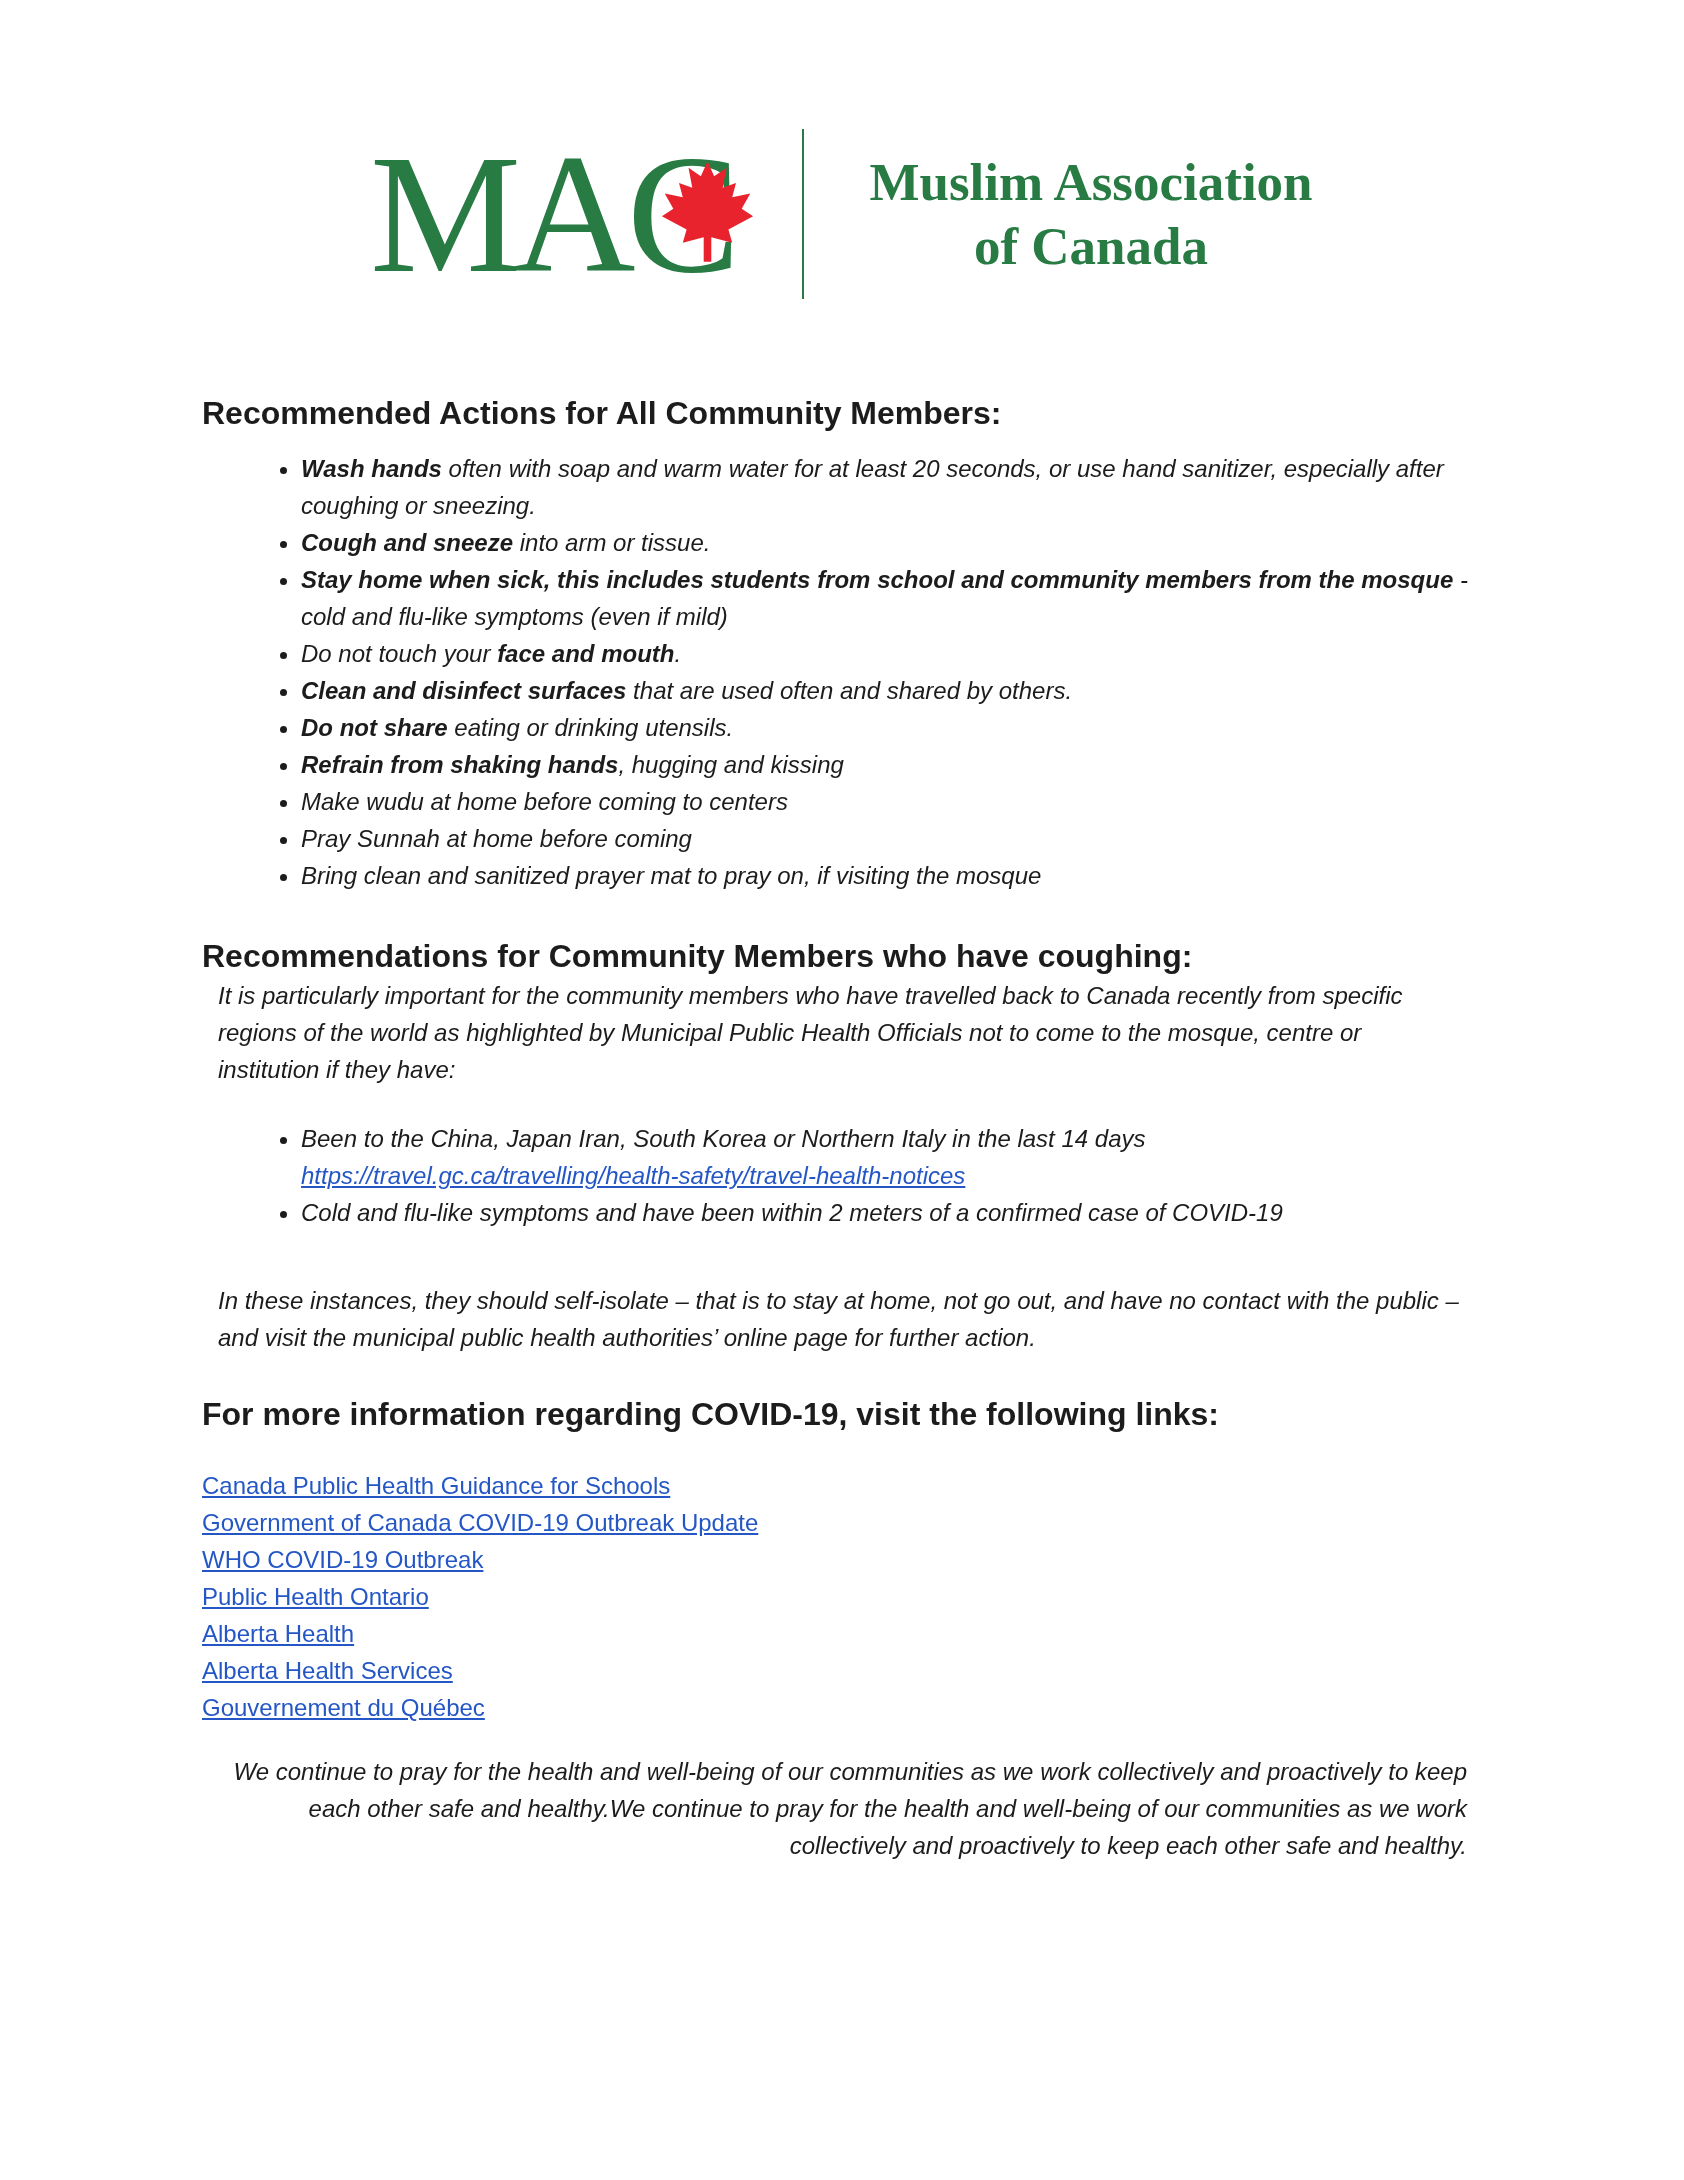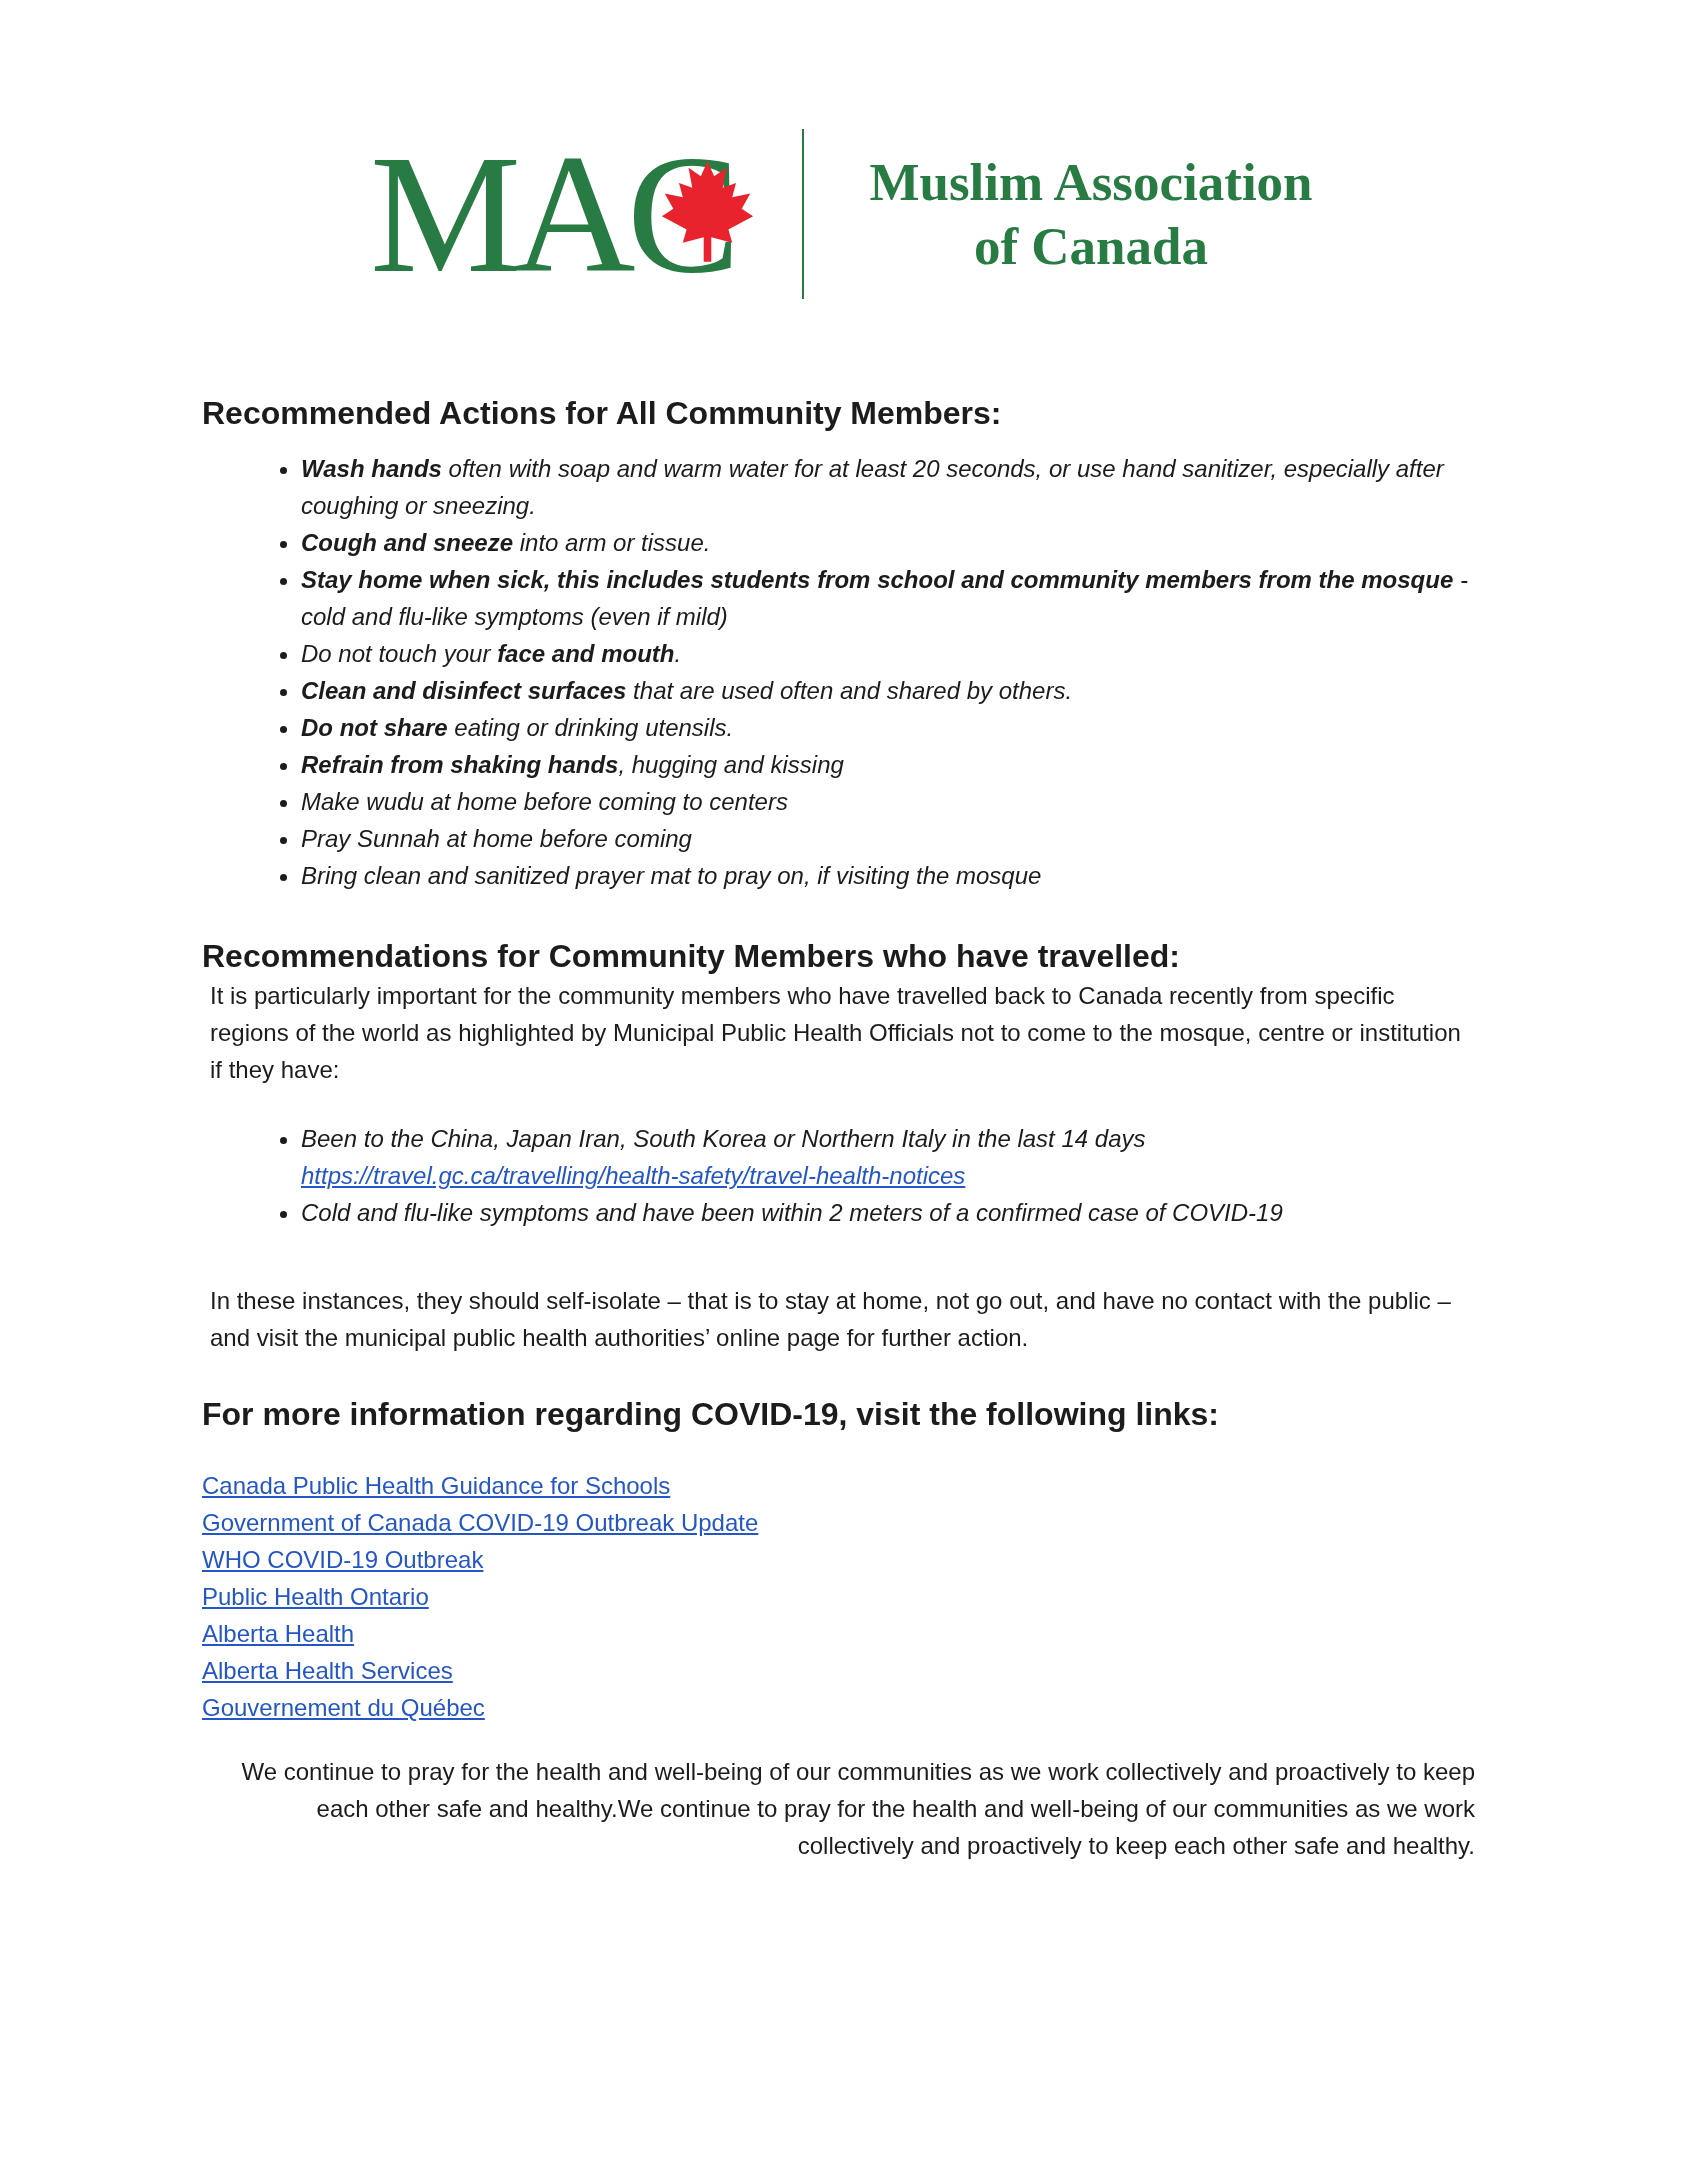--- a/index.html
+++ b/index.html
@@ -66,21 +66,21 @@
   h2.sect{
     font-size:32px;
     line-height:31.5px;
     font-weight:700;
     color:var(--ink);
     margin:0;
   }
   #h-actions{margin-top:85px;}
   #h-travel{margin-top:47px;}
   #h-links{margin-top:43px;}
-  p{margin:8px;}
+  p{margin:16px;font-style:italic;}
   .intro{margin-top:5.1px;}
   .self-isolate{margin-top:51px;}
   .closing{margin-top:27px;text-align:right;}
   ul{
     margin:20.4px 0 0 0;
     padding-left:99px;
     list-style:disc outside;
   }
   ul.travel{margin-top:32px;}
   li{margin:0;padding:0;font-style:italic;}
@@ -125,21 +125,21 @@
       <li><span></span><span class="b">Stay home when sick, this includes students from school and community members from the mosque</span><span> - cold and flu-like symptoms (even if mild)</span></li>
       <li><span>Do not touch your </span><span class="b">face and mouth</span><span>.</span></li>
       <li><span></span><span class="b">Clean and disinfect surfaces</span><span> that are used often and shared by others.</span></li>
       <li><span></span><span class="b">Do not share</span><span> eating or drinking utensils.</span></li>
       <li><span></span><span class="b">Refrain from shaking hands</span><span>, hugging and kissing</span></li>
       <li><span></span><span class="b"></span><span>Make wudu at home before coming to centers</span></li>
       <li><span></span><span class="b"></span><span>Pray Sunnah at home before coming</span></li>
       <li><span></span><span class="b"></span><span>Bring clean and sanitized prayer mat to pray on, if visiting the mosque</span></li>
     </ul>
 
-    <h2 class="sect" id="h-travel">Recommendations for Community Members who have travelled:</h2>
+    <h2 class="sect" id="h-travel">Recommendations for Community Members who have coughing:</h2>
     <p class="intro">It is particularly important for the community members who have travelled back to Canada recently from specific regions of the world as highlighted by Municipal Public Health Officials not to come to the mosque, centre or institution if they have:</p>
 
     <ul class="travel">
       <li>
         <span>Been to the China, Japan Iran, South Korea or Northern Italy in the last 14 days</span><br>
         <a>https://travel.gc.ca/travelling/health-safety/travel-health-notices</a>
       </li>
       <li>
         <span>Cold and flu-like symptoms and have been within 2 meters of a confirmed case of COVID-19</span>
       </li>

